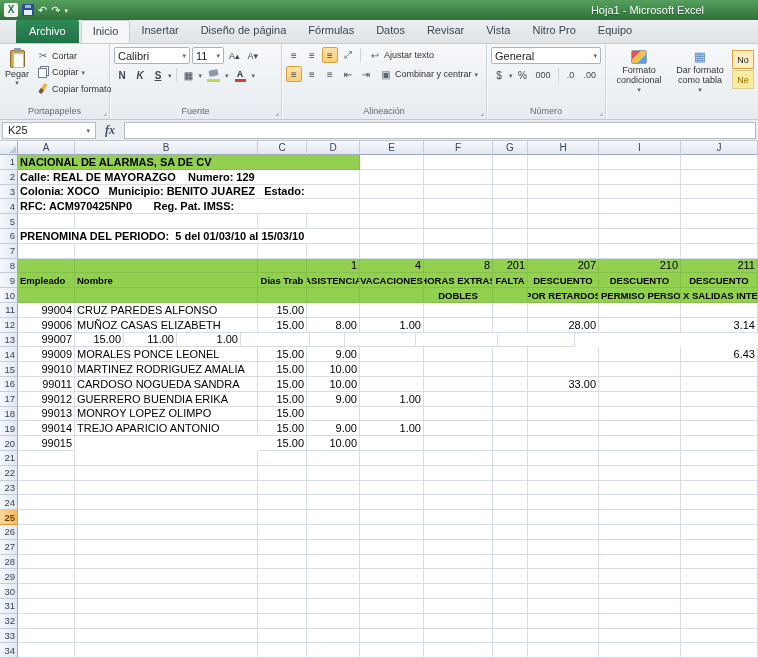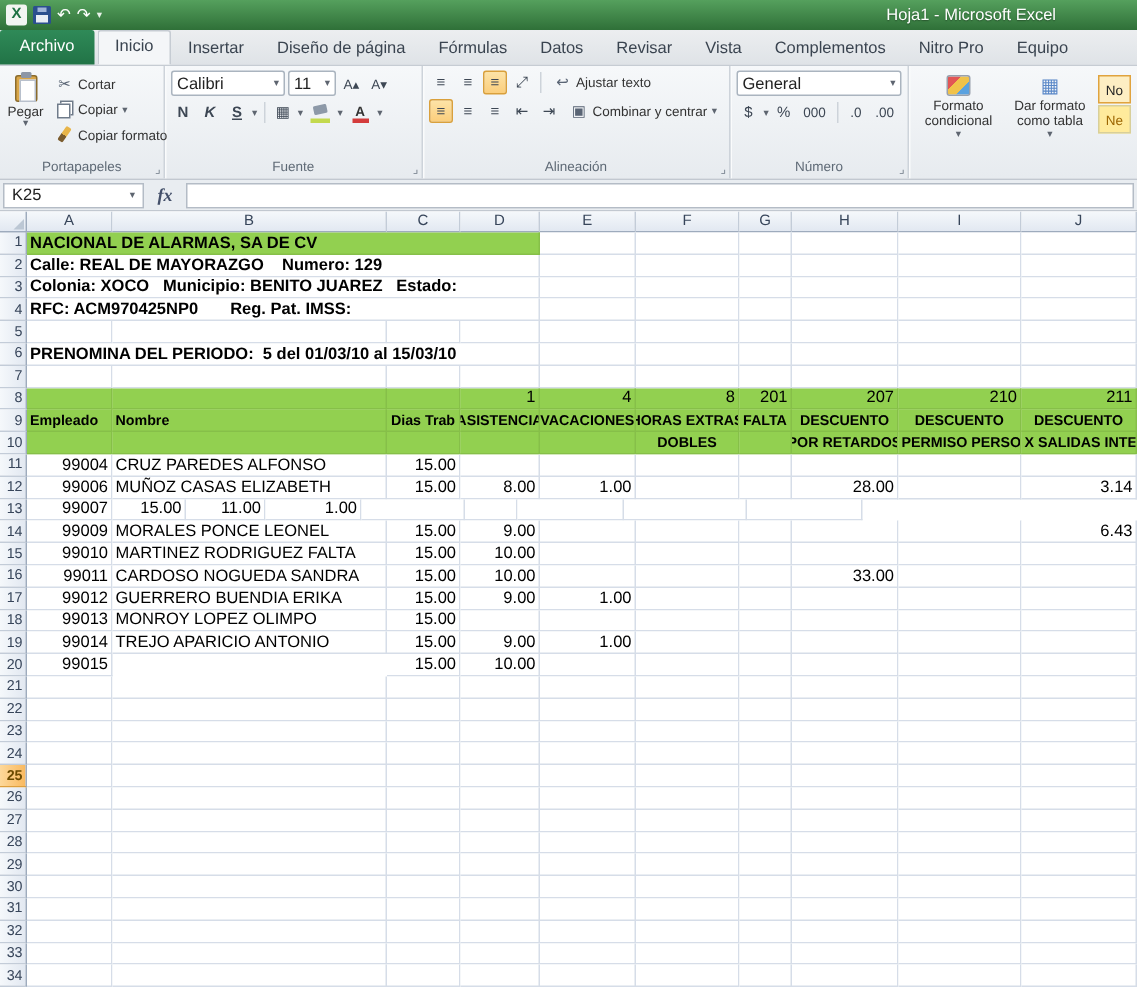--- a/index.html
+++ b/index.html
@@ -14,21 +14,21 @@
   .qicon { display:inline-flex; align-items:center; justify-content:center; font-size:11px; line-height:1; cursor:default; }
   .xlogo { width:14px; height:14px; background:#f2f5f1; color:#1f7244; font-weight:bold; font-size:10px; border-radius:2px; }
   .saveic { width:12px; height:12px; background:#2b4f8e; border-radius:1px; position:relative; }
   .saveic:after { content:""; position:absolute; left:2px; bottom:1px; width:8px; height:5px; background:#e8edf5; }
   .saveic:before { content:""; position:absolute; left:3px; top:1px; width:6px; height:3px; background:#9fb4d8; }
   .qcaret { font-size:7px; color:#e8f2e9; }
   .title { margin-left:auto; margin-right:46px; font-size:11px; text-shadow:0 1px 1px rgba(0,0,0,.35); }
 
   
   .tabrow { height:24px; background:linear-gradient(#eceef0,#dfe3e7); border-bottom:1px solid #c6ccd3;
-            display:flex; align-items:flex-end; padding-left:0; }
+            display:flex; align-items:flex-start; padding-left:16px; }
   .tab { padding:4px 11px 5px; font-size:11px; color:#3a4450; white-space:nowrap; }
   .tab.file { background:linear-gradient(#2f8a58, var(--filetab)); color:#fff; padding:5px 13px 6px;
               border-radius:2px 2px 0 0; margin-right:2px; }
   .tab.active { background:#f4f6f8; border:1px solid #c6ccd3; border-bottom:none; border-radius:2px 2px 0 0;
                 padding:4px 11px 6px; }
 
   
   .ribbon { height:76px; background:linear-gradient(#f6f8fa,#e7ebef); border-bottom:1px solid #c2c8d0;
             display:flex; overflow:hidden; }
   .rgroup { display:flex; flex-direction:column; border-right:1px solid #cdd3da; box-shadow:1px 0 0 #fafbfc; }
@@ -135,21 +135,20 @@
 
 <div class="tabrow">
     <div class="tab file">Archivo</div>
     <div class="tab active">Inicio</div>
     <div class="tab">Insertar</div>
     <div class="tab">Diseño de página</div>
     <div class="tab">Fórmulas</div>
     <div class="tab">Datos</div>
     <div class="tab">Revisar</div>
     <div class="tab">Vista</div>
-    <div class="tab">Complementos</div>
     <div class="tab">Nitro Pro</div>
     <div class="tab">Equipo</div>
   </div>
 
 <div class="ribbon">
 
   <div class="rgroup" style="width:110px">
     <div class="rbody">
       <div class="bigbtn">
         <span class="clip-icon"></span>
@@ -487,21 +486,21 @@
         <div class="cell" style="width: 64px;"></div>
         <div class="cell" style="width: 69px;"></div>
         <div class="cell" style="width: 35px;"></div>
         <div class="cell" style="width: 71px;"></div>
         <div class="cell" style="width: 82px;"></div>
         <div class="cell al-right" style="width: 77px;">6.43</div>
       </div>
       <div class="grid-row">
         <div class="rowhdr">15</div>
         <div class="cell al-right" style="width: 57px;">99010</div>
-        <div class="cell al-left" style="width: 183px;">MARTINEZ RODRIGUEZ FALTA</div>
+        <div class="cell al-left" style="width: 183px;">MARTINEZ RODRIGUEZ AMALIA</div>
         <div class="cell al-right" style="width: 49px;">15.00</div>
         <div class="cell al-right" style="width: 53px;">10.00</div>
         <div class="cell" style="width: 64px;"></div>
         <div class="cell" style="width: 69px;"></div>
         <div class="cell" style="width: 35px;"></div>
         <div class="cell" style="width: 71px;"></div>
         <div class="cell" style="width: 82px;"></div>
         <div class="cell" style="width: 77px;"></div>
       </div>
       <div class="grid-row">

